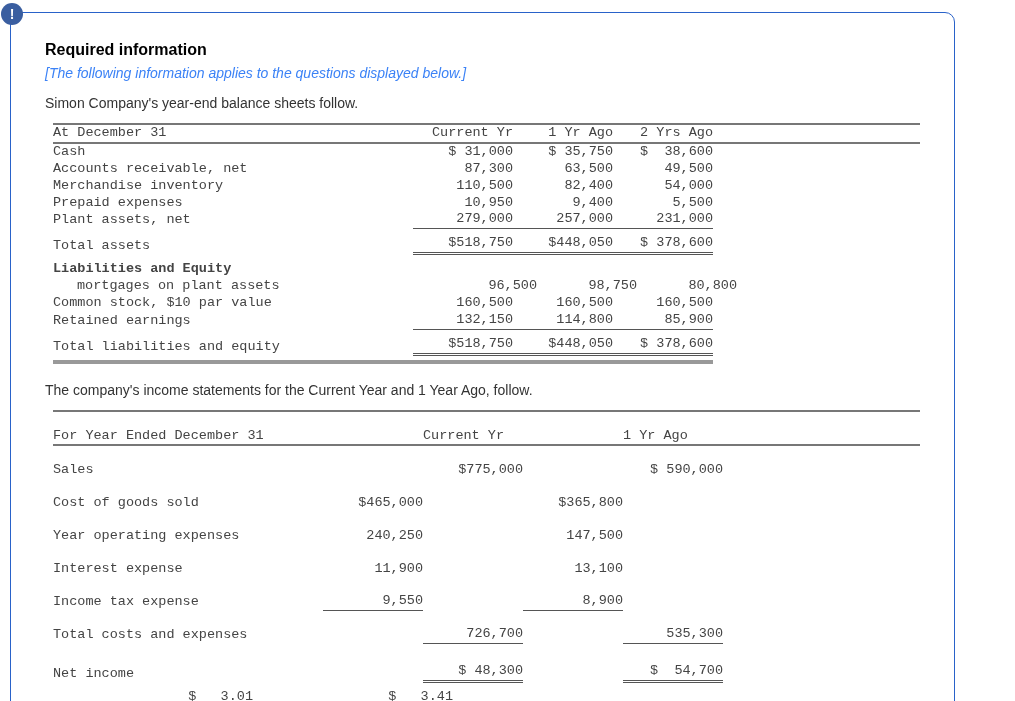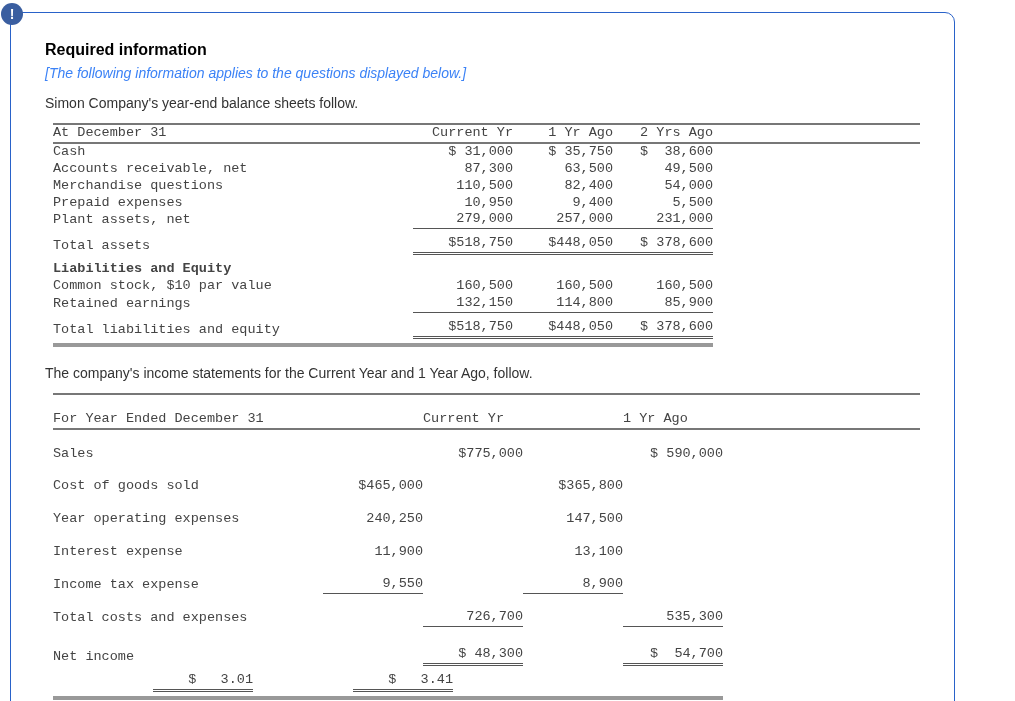--- a/index.html
+++ b/index.html
@@ -117,21 +117,21 @@
       <span class="c2 cell">$ 35,750</span>
       <span class="c3 cell">$  38,600</span>
     </div>
     <div class="fin-row">
       <span class="c0">Accounts receivable, net</span>
       <span class="c1 cell">87,300</span>
       <span class="c2 cell">63,500</span>
       <span class="c3 cell">49,500</span>
     </div>
     <div class="fin-row">
-      <span class="c0">Merchandise questions</span>
+      <span class="c0">Merchandise inventory</span>
       <span class="c1 cell">110,500</span>
       <span class="c2 cell">82,400</span>
       <span class="c3 cell">54,000</span>
     </div>
     <div class="fin-row">
       <span class="c0">Prepaid expenses</span>
       <span class="c1 cell">10,950</span>
       <span class="c2 cell">9,400</span>
       <span class="c3 cell">5,500</span>
     </div>
@@ -146,20 +146,26 @@
       <span class="c0">Total assets</span>
       <span class="c1 cell dbl">$518,750</span>
       <span class="c2 cell dbl">$448,050</span>
       <span class="c3 cell dbl">$ 378,600</span>
     </div>
     <div class="spacer"></div>
     <div class="fin-row bold">
       <span class="c0">Liabilities and Equity</span>
     </div>
     <div class="fin-row">
+      <span class="c0 indent">mortgages on plant assets</span>
+      <span class="c1 cell">96,500</span>
+      <span class="c2 cell">98,750</span>
+      <span class="c3 cell">80,800</span>
+    </div>
+    <div class="fin-row">
       <span class="c0">Common stock, $10 par value</span>
       <span class="c1 cell">160,500</span>
       <span class="c2 cell">160,500</span>
       <span class="c3 cell">160,500</span>
     </div>
     <div class="fin-row">
       <span class="c0">Retained earnings</span>
       <span class="c1 cell uline">132,150</span>
       <span class="c2 cell uline">114,800</span>
       <span class="c3 cell uline">85,900</span>

